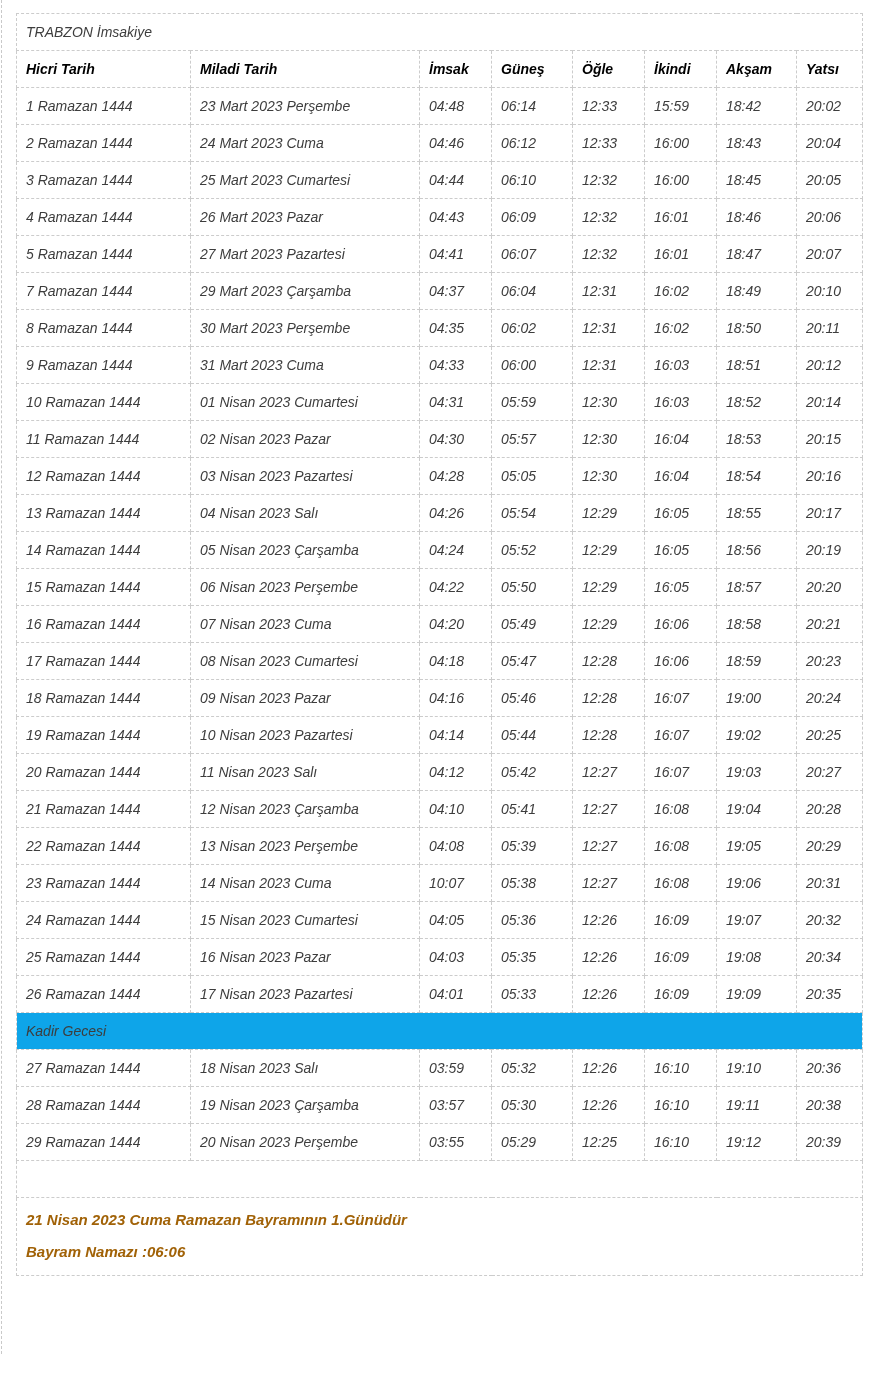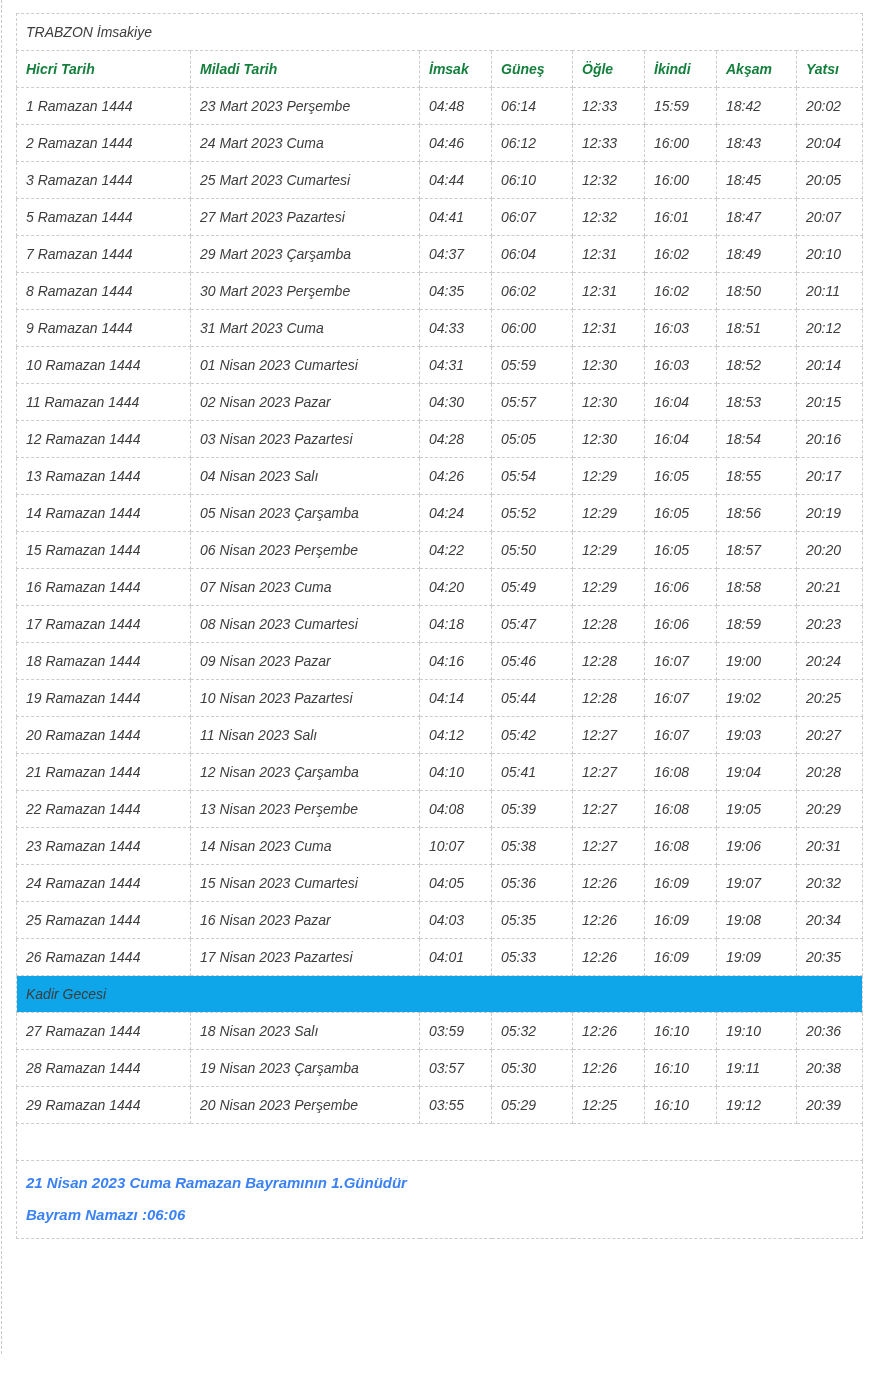--- a/index.html
+++ b/index.html
@@ -36,21 +36,21 @@
     color: #3d3d3d;
     text-align: left;
     vertical-align: middle;
     padding: 0 4px 0 9px;
     height: 36px;
     white-space: nowrap;
     overflow: hidden;
   }
   table.imsakiye th {
     font-weight: bold;
-    color: #15803d;
+    color: #000000;
     font-size: 14px;
   }
   td.title-cell {
     height: 74px;
     text-align: center;
     font-size: 27px;
     color: #333333;
     padding: 0;
     font-weight: normal;
   }
@@ -67,21 +67,21 @@
   td.footer-cell {
     text-align: center;
     padding: 6px 0;
     height: auto;
     white-space: normal;
   }
   td.footer-cell p {
     margin: 13px 0 15px 0;
     font-weight: bold;
     font-size: 15px;
-    color: #3b82f6;
+    color: #a16207;
   }
 </style>
 </head>
 <body>
 
 <div class="page-edge"></div>
 
 <table class="imsakiye">
   <colgroup>
     <col style="width:174px">
@@ -133,20 +133,30 @@
         <td>3 Ramazan 1444</td>
         <td>25 Mart 2023 Cumartesi</td>
         <td>04:44</td>
         <td>06:10</td>
         <td>12:32</td>
         <td>16:00</td>
         <td>18:45</td>
         <td>20:05</td>
       </tr>
       <tr>
+        <td>4 Ramazan 1444</td>
+        <td>26 Mart 2023 Pazar</td>
+        <td>04:43</td>
+        <td>06:09</td>
+        <td>12:32</td>
+        <td>16:01</td>
+        <td>18:46</td>
+        <td>20:06</td>
+      </tr>
+      <tr>
         <td>5 Ramazan 1444</td>
         <td>27 Mart 2023 Pazartesi</td>
         <td>04:41</td>
         <td>06:07</td>
         <td>12:32</td>
         <td>16:01</td>
         <td>18:47</td>
         <td>20:07</td>
       </tr>
       <tr>

